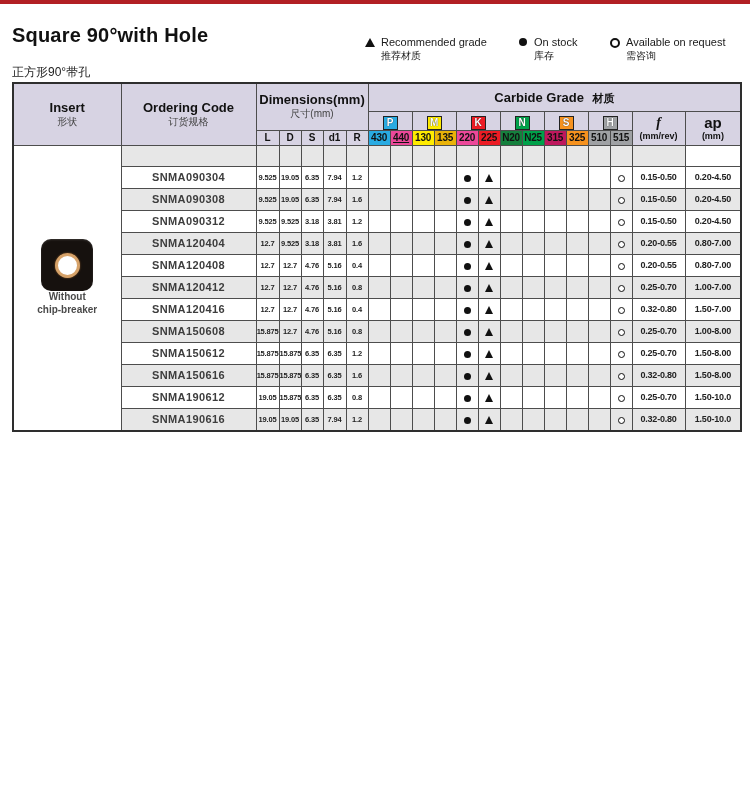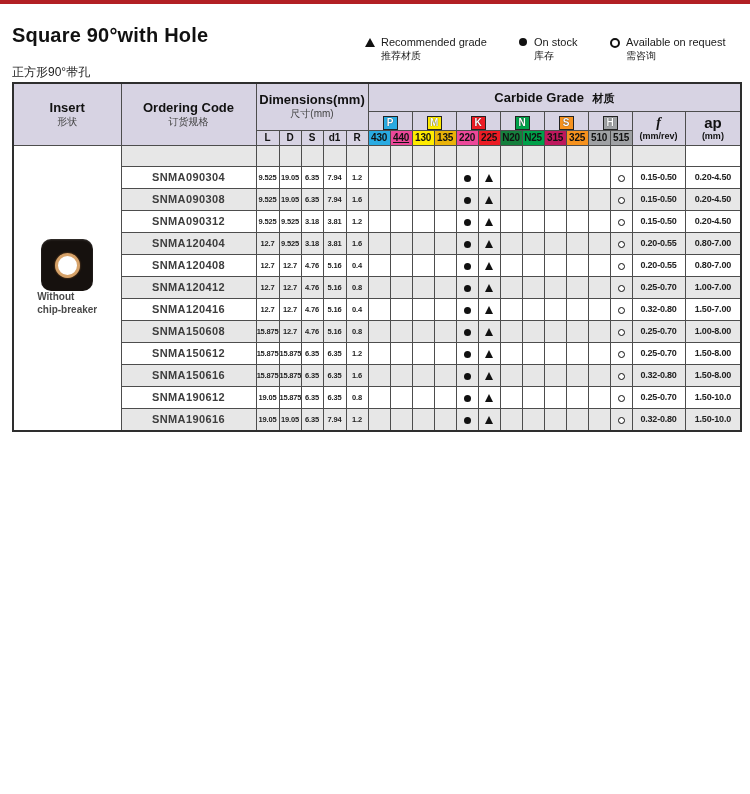--- a/index.html
+++ b/index.html
@@ -44,21 +44,21 @@
   tr.spacer td{height:20px;}
   tr.spacer td.sp{background:#e7e7e7;}
   tr.alt td{background:#e7e7e7;}
   td.code{font-size:11px;font-weight:bold;color:#3d3d3d;letter-spacing:.4px;}
   td.dim{font-size:7.5px;font-weight:bold;color:#222;letter-spacing:-.2px;}
   td.fv,td.av{font-size:9px;font-weight:bold;color:#222;letter-spacing:-.2px;margin-top:48px;}
   td.insert-cell{background:#fff !important;vertical-align:middle;}
   .insert-wrap{display:flex;flex-direction:column;align-items:center;justify-content:center;margin-top:-20px;}
   .insert-img{width:52px;height:52px;background:#16110e;border-radius:10px;display:flex;align-items:center;justify-content:center;box-shadow:inset 0 1px 2px rgba(255,255,255,.15);}
   .hole{width:19px;height:19px;background:#fff;border-radius:50%;border:3px solid #d6a269;box-shadow:0 0 2px #8a5a2b;}
-  .insert-label{font-size:10px;font-weight:bold;color:#4a4a4a;line-height:1.25;text-align:left;}
+  .insert-label{font-size:10px;font-weight:bold;color:#4a4a4a;line-height:1.25;text-align:center;}
 </style>
 </head>
 <body>
 
 <div class="page">
   <div class="topbar" style="background: rgb(178, 31, 36);"></div>
 
   <div class="titleblock">
     <div class="title">Square 90°with Hole</div>
     <div class="subtitle">正方形90°带孔</div>

